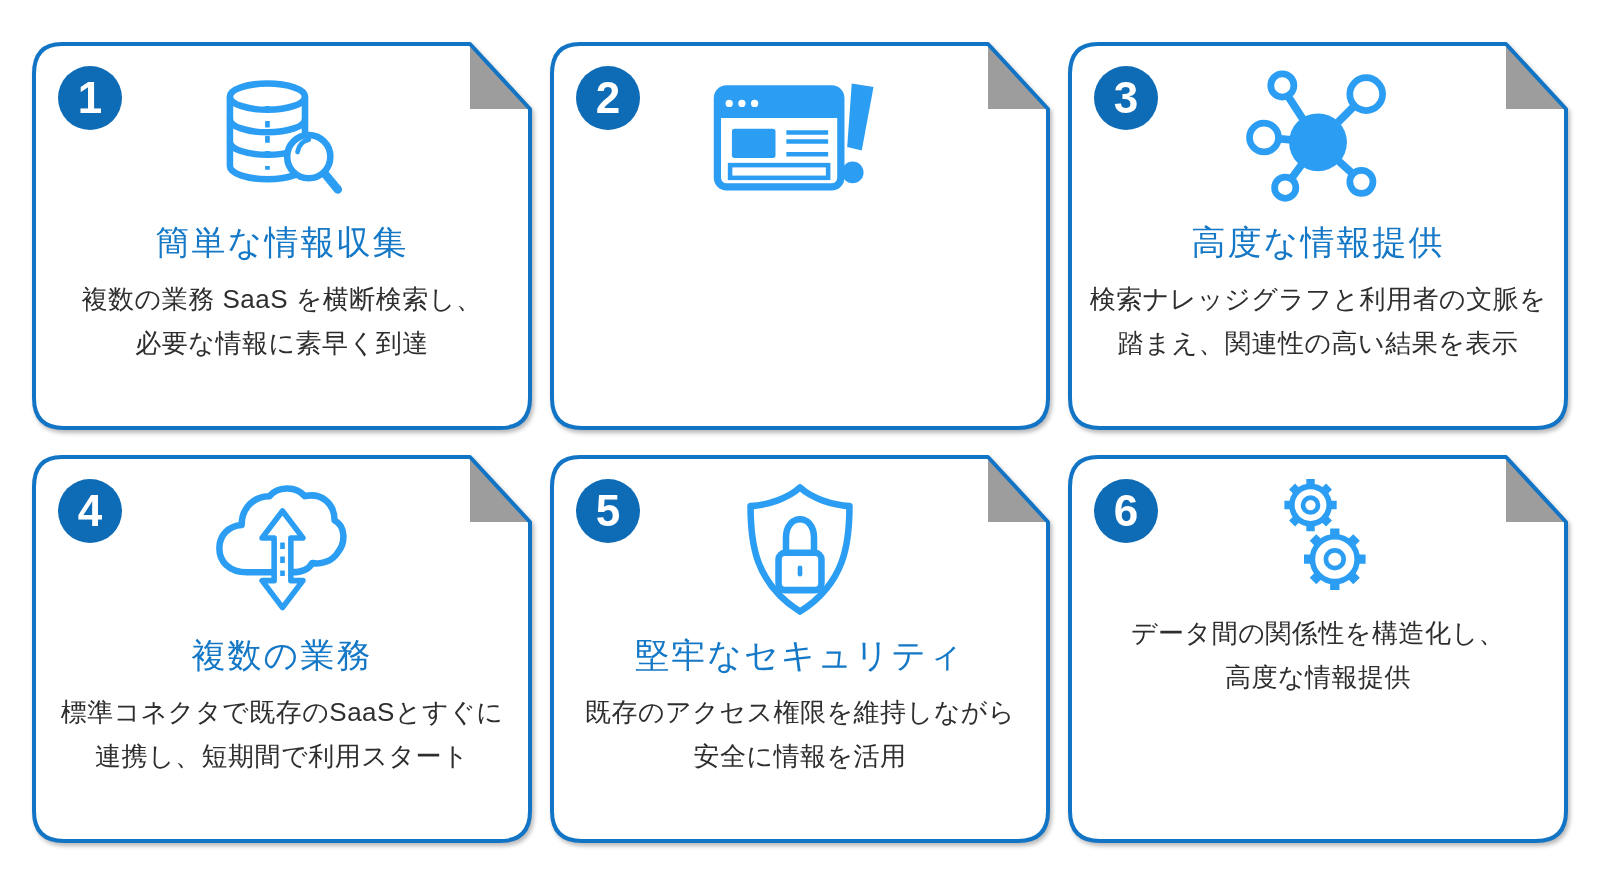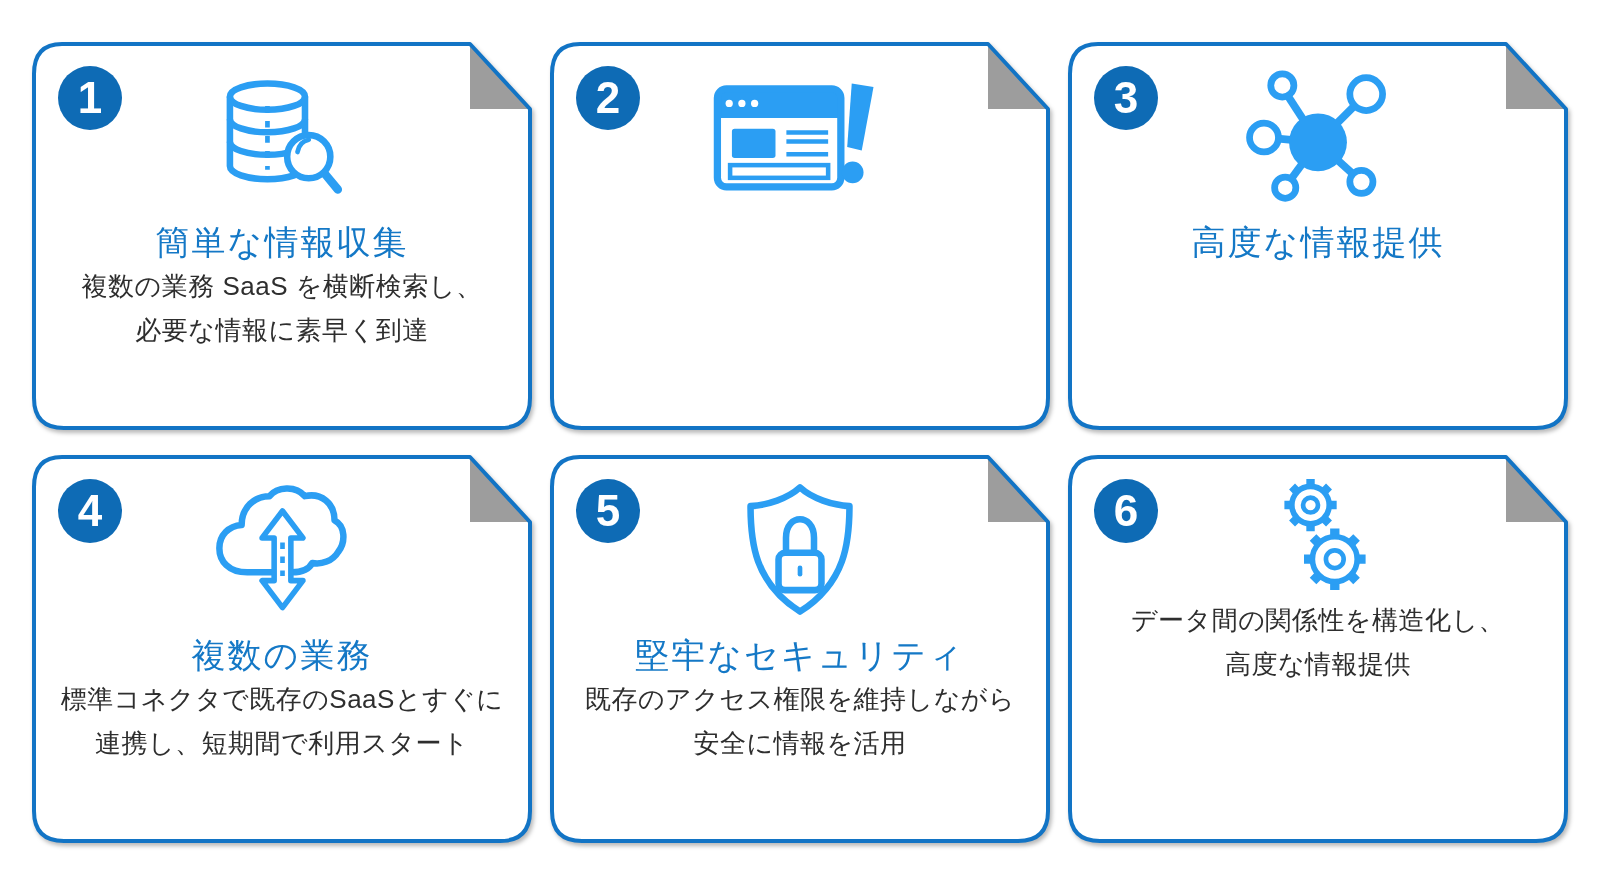--- a/index.html
+++ b/index.html
@@ -22,21 +22,21 @@
   .badge{position:absolute; left:26px; top:24px; width:64px; height:64px;
     border-radius:50%; background:var(--badge); color:#fff; font-size:44px;
     font-weight:bold; display:flex; align-items:center; justify-content:center;
     line-height:1;}
   .icon-wrap{height:150px; display:flex; align-items:center; justify-content:center;
     margin-top:8px;}
   .card.compact .icon-wrap{height:126px; margin-top:4px;}
   .title{font-size:34px; font-weight:normal; color:var(--title); text-align:center;
     letter-spacing:2px; line-height:1.32; margin-top:6px; white-space:pre-line;}
   .desc{font-size:26px; color:var(--text); text-align:center; line-height:1.68;
-    white-space:pre-line; letter-spacing:.5px;}
+    margin-top:13px; white-space:pre-line; letter-spacing:.5px;}
   .ic-st{stroke:var(--icon); fill:none;}
   .ic-fl{fill:var(--icon); stroke:none;}
   .ic-wh{fill:#fff;}
 </style>
 </head>
 <body>
 
 <div class="grid">
 
   <div class="card">
@@ -123,20 +123,22 @@
             <circle class="ic-fl" cx="75" cy="75" r="30"></circle>
             <circle class="ic-st ic-wh" cx="38" cy="16" r="12" stroke-width="7"></circle>
             <circle class="ic-st ic-wh" cx="125" cy="25" r="17" stroke-width="7"></circle>
             <circle class="ic-st ic-wh" cx="19" cy="70" r="15" stroke-width="7"></circle>
             <circle class="ic-st ic-wh" cx="41" cy="122" r="11" stroke-width="7"></circle>
             <circle class="ic-st ic-wh" cx="120" cy="116" r="12" stroke-width="7"></circle>
           </svg>
         </span>
       </div>
       <h2 class="title">高度な情報提供</h2>
+      <p class="desc">検索ナレッジグラフと利用者の文脈を
+踏まえ、関連性の高い結果を表示</p>
     </div>
   </div>
 
   <div class="card">
     <svg class="card-shape" viewBox="0 0 500 388" aria-hidden="true">
       <path class="paper" d="M30 2 H438 L498 67 V356 Q498 386 468 386 H32 Q2 386 2 356 V32 Q2 2 30 2 Z"></path>
       <polygon class="fold" points="438,2 438,67 498,67"></polygon>
       <path class="edge" d="M30 2 H438 L498 67 V356 Q498 386 468 386 H32 Q2 386 2 356 V32 Q2 2 30 2 Z"></path>
     </svg>
     <div class="content">

